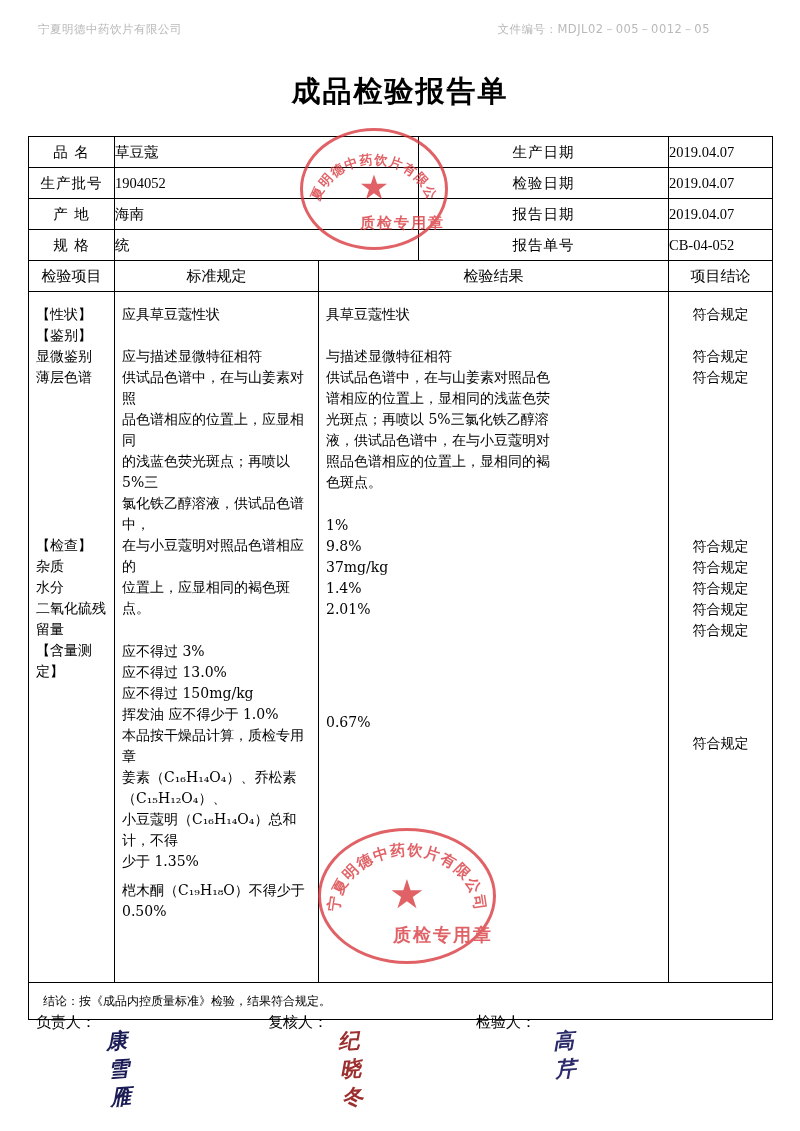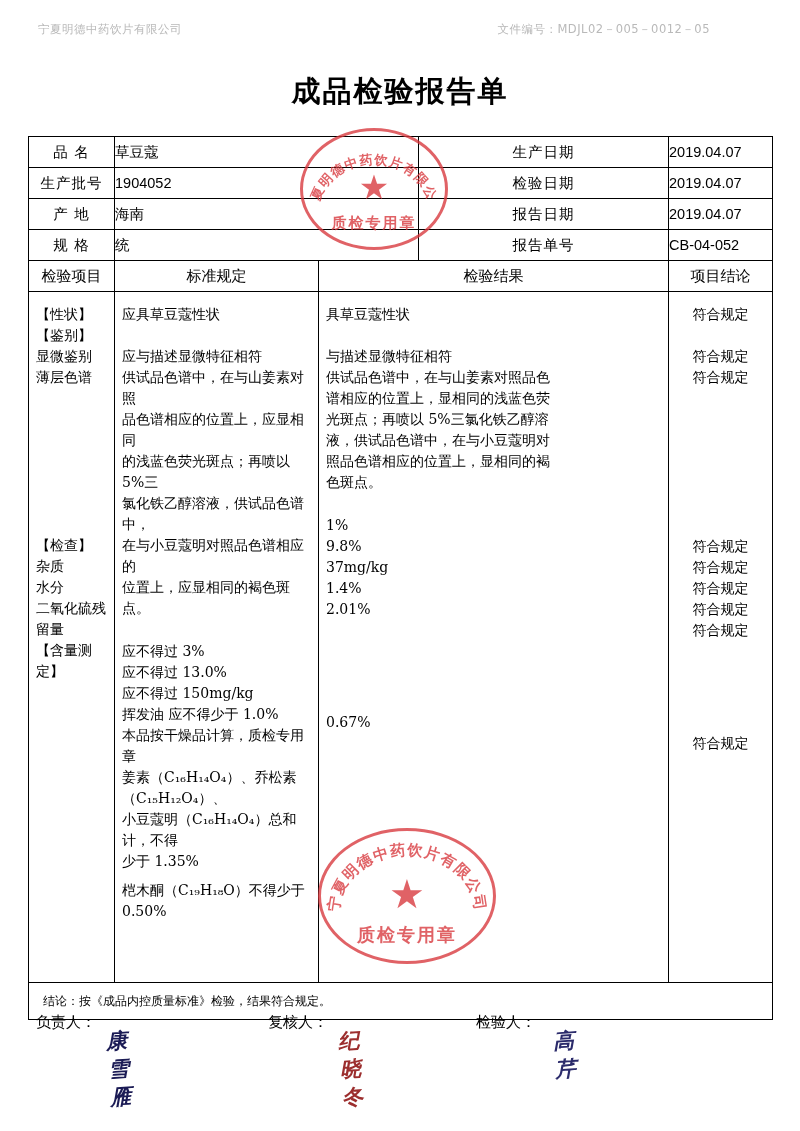--- a/index.html
+++ b/index.html
@@ -69,21 +69,21 @@
 
   
   .lbl {
     font-family: "DejaVu Serif", "Liberation Serif", serif;
     font-size: 15px;
     text-align: center;
     letter-spacing: 1px;
     white-space: nowrap;
   }
   .val {
-    font-family: Liberation Sans, sans-serif;
+    font-family: Liberation Serif, serif;
     font-size: 15px;
     padding-left: 10px;
   }
   tr.inforow td { height: 30px; vertical-align: middle; }
 
   
   tr.colhead td {
     height: 30px;
     text-align: center;
     vertical-align: middle;
@@ -167,21 +167,21 @@
     line-height: 1;
   }
   .stamp .arc {
     position: absolute;
     left: 0; top: 0; width: 100%; height: 100%;
   }
   .stamp .bottom-text {
     position: absolute;
     left: 0;
     width: 100%;
-    text-align: center;
+    text-align: right;
     font-family: "DejaVu Serif", "Liberation Serif", serif;
     font-weight: bold;
     letter-spacing: 2px;
   }
   #stamp-top {
     left: 300px;
     top: 128px;
     width: 142px;
     height: 116px;
   }

